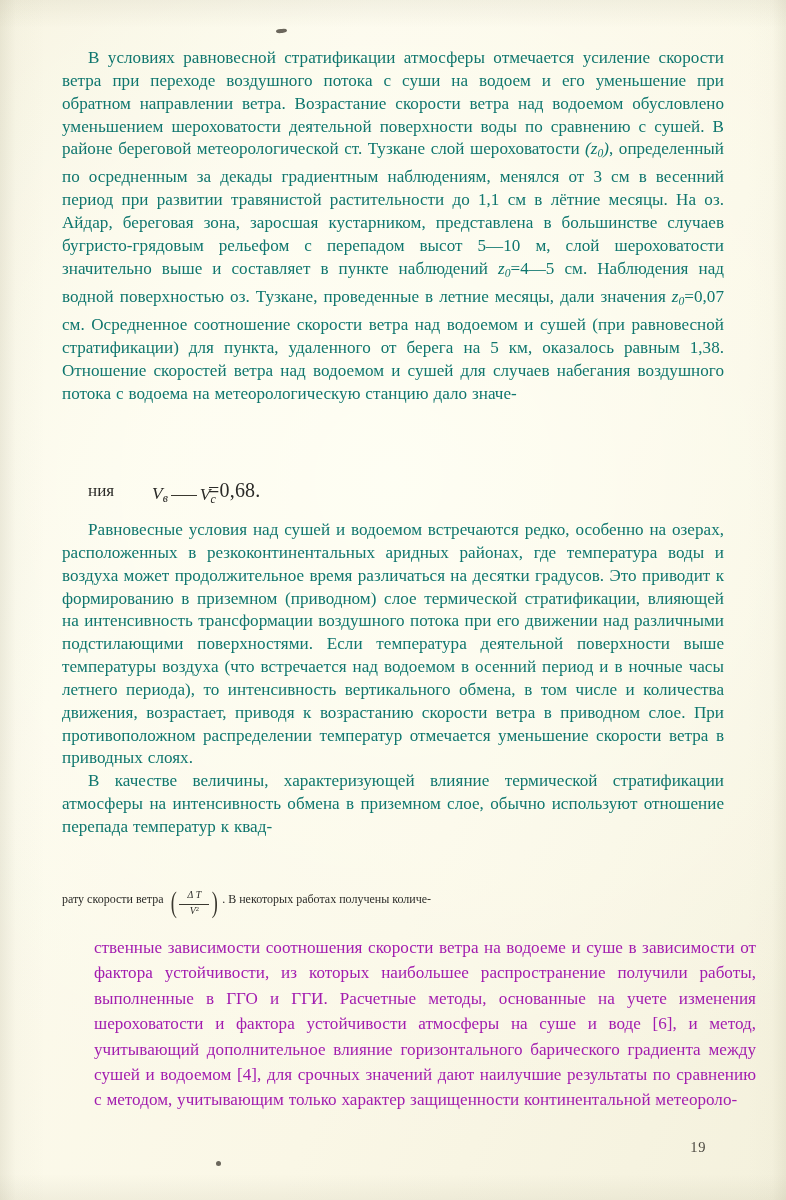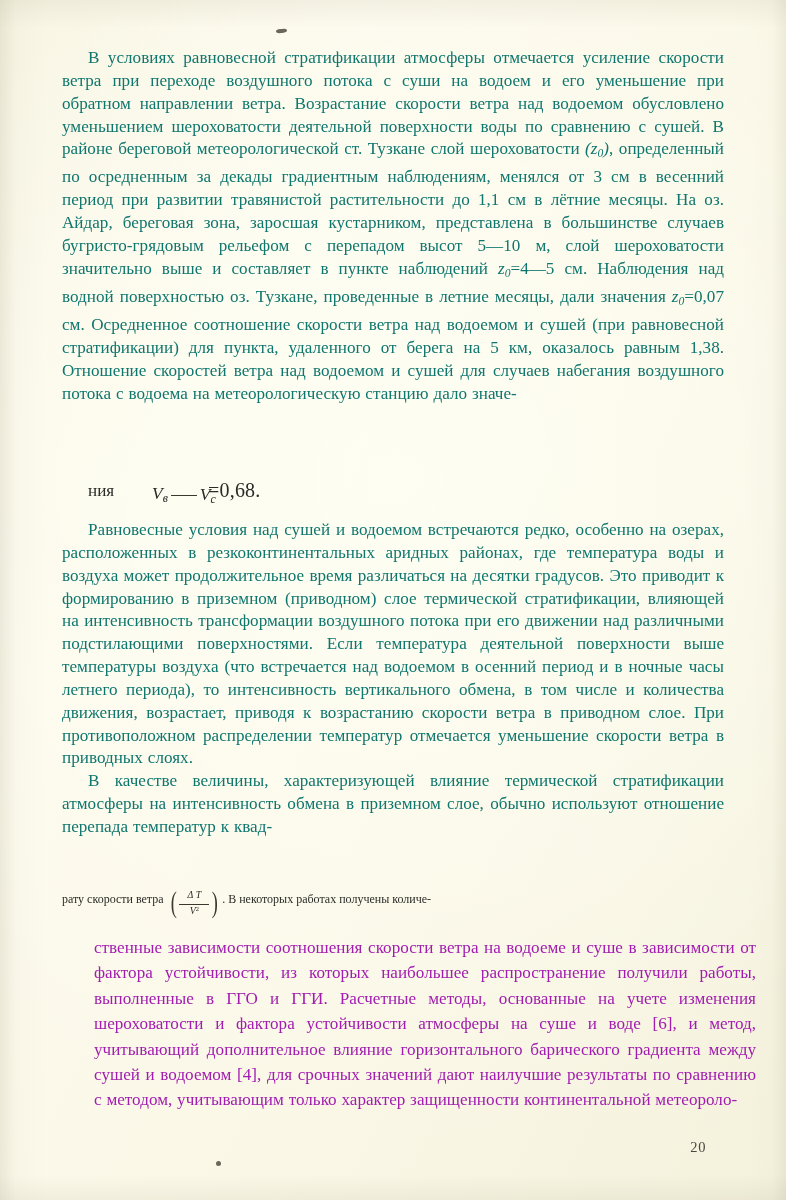--- a/index.html
+++ b/index.html
@@ -245,15 +245,15 @@
       <span class="pr">)</span>
     </span><span>. В некоторых работах получены количе-</span>
   </div>
 
   <div class="tail-text">
     <p><span>ственные зависимости соотношения скорости ветра на водоеме  и суше в зависимости от фактора устойчивости, из которых наибольшее распространение получили работы, выполненные в ГГО и ГГИ. Расчетные методы, основанные на учете изменения шероховатости и фактора устойчивости атмосферы на суше и воде [6], и метод, учитывающий дополнительное влияние горизонтального барического градиента между сушей и водоемом [4], для срочных значений дают наилучшие результаты по сравнению с методом, учитывающим только характер защищенности континентальной метеороло-</span></p>
   </div>
 
   <div class="speck speck-bottom"></div>
 
-  <div class="folio">20</div>
+  <div class="folio">19</div>
 
 </div>
 
 </body></html>

